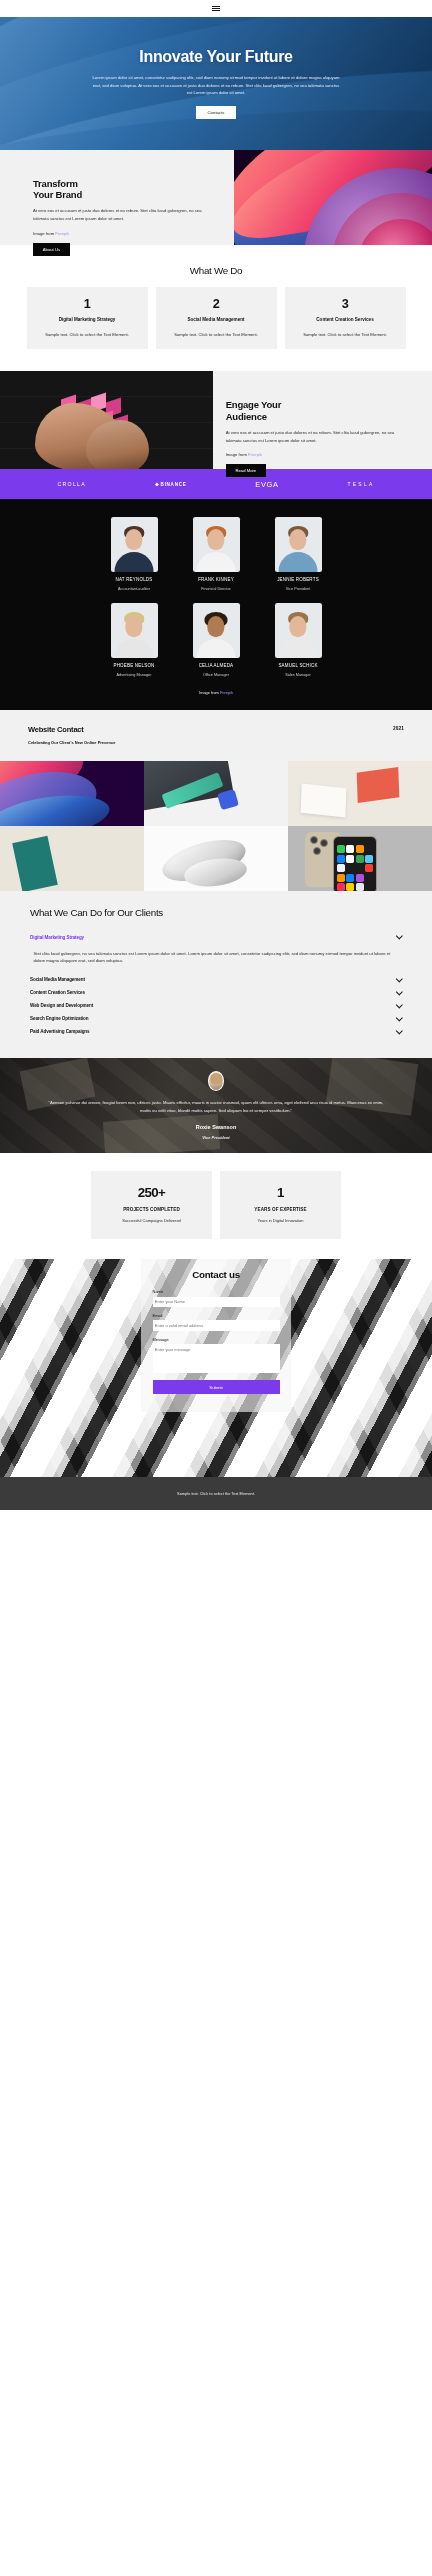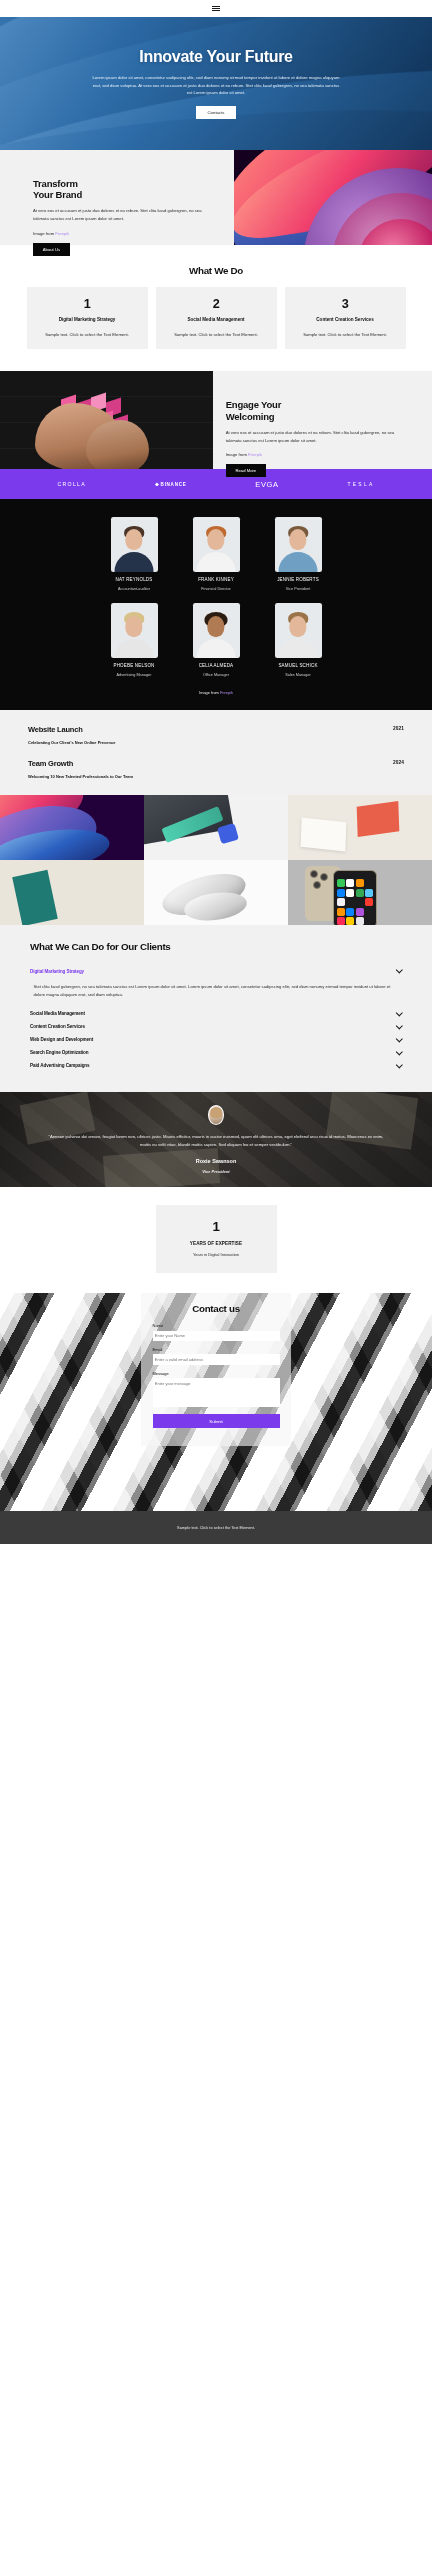--- a/index.html
+++ b/index.html
@@ -86,21 +86,21 @@
   .t4 { width:138px; height:138px; left:98px; top:43px;
         background:radial-gradient(circle at 35% 35%,#d48ec2,#a8337e 50%,#4c0c45 85%); }
   .t5 { width:86px; height:86px; left:124px; top:69px;
         background:radial-gradient(circle at 40% 35%,#f07ba4,#c11f63 55%,#5c0b34 90%); }
   .t6 { width:219px; height:86px; left:-5.8px; top:69px; transform:rotate(18deg);
         background:linear-gradient(150deg,#5d86d6,#2b3fa0 50%,#140d50); opacity:.95; }
 
   
   .whatwedo { background:#fff; padding:19.6px 0 22px; text-align:center; }
   .section-title {
-    font-size:9.8px; font-weight:700; letter-spacing:-0.3px; margin-bottom:11.5px;
+    font-size:9.8px; font-weight:400; letter-spacing:-0.3px; margin-bottom:11.5px;
   }
   .cards { display:flex; justify-content:center; gap:8px; }
   .card {
     width:121px; background:#f1f1f1; padding:9.8px 12.7px 11.5px; text-align:center;
   }
   .card-num { font-size:12.7px; font-weight:800; letter-spacing:-0.6px; margin-bottom:5.8px; }
   .card-title { font-size:4.6px; font-weight:700; line-height:1.45; margin-bottom:7px; }
   .card-desc { font-size:4.2px; line-height:1.75; color:#2b2b2b; }
 
   
@@ -412,21 +412,21 @@
         <div class="cube light" style="left:19.6px;  top:36px;"></div>
         <div class="cube pink" style="left:35px;  top:40px;"></div>
         <div class="cube magenta" style="left:50px; top:36px;"></div>
       </div>
       <div class="hand"></div>
       <div class="hand2"></div>
     </div>
     <div class="engage-text">
       <h2>
         <span>Engage Your</span><br>
-        <span>Welcoming</span>
+        <span>Audience</span>
       </h2>
       <p class="body-copy">At vero eos et accusam et justo duo dolores et ea rebum. Stet clita kasd gubergren, no sea takimata sanctus est Lorem ipsum dolor sit amet.</p>
       <p class="credit">
         <span>Image from </span><a href="#">Freepik</a>
       </p>
       <button class="btn-dark">Read More</button>
     </div>
   </section>
 
   <section class="logos">
@@ -499,31 +499,24 @@
       </div>
     </div>
     <p class="team-credit">
       <span>Image from </span><a href="#">Freepik</a>
     </p>
   </section>
 
   <section class="timeline">
     <div class="tl-item">
       <div>
-        <div class="tl-title">Website Launch</div>
+        <div class="tl-title">Website Contact</div>
         <div class="tl-sub">Celebrating Our Client's New Online Presence</div>
       </div>
       <div class="tl-year">2021</div>
-    </div>
-    <div class="tl-item">
-      <div>
-        <div class="tl-title">Team Growth</div>
-        <div class="tl-sub">Welcoming 10 New Talented Professionals to Our Team</div>
-      </div>
-      <div class="tl-year">2024</div>
     </div>
   </section>
 
   <section class="gallery">
     <div class="gcell g1">
       <div class="blob b1"></div>
         <div class="blob b2"></div>
         <div class="blob b3"></div>
     </div>
     <div class="gcell g2">
@@ -628,20 +621,25 @@
         </div>
       <p class="quote">"Aenean pulvinar dui ornare, feugiat lorem non, ultrices justo. Mauris efficitur, mauris in auctor euismod, quam elit ultrices urna, eget eleifend arcu risus id metus. Maecenas ex enim, mattis eu velit vitae, blandit mattis sapien. Sed aliquam leo et semper vestibulum."</p>
       <div class="test-name">Roxie Swanson</div>
       <div class="test-role">Vice President</div>
     </div>
   </section>
 
   <section class="stats">
     <div class="stats-row">
       <div class="stat">
+        <div class="stat-num">250+</div>
+        <div class="stat-label">PROJECTS COMPLETED</div>
+        <div class="stat-sub">Successful Campaigns Delivered</div>
+      </div>
+      <div class="stat">
         <div class="stat-num">1</div>
         <div class="stat-label">YEARS OF EXPERTISE</div>
         <div class="stat-sub">Years in Digital Innovation</div>
       </div>
     </div>
   </section>
 
   <section class="contact">
     <div class="contact-bg"></div>
     <div class="contact-bg2"></div>

